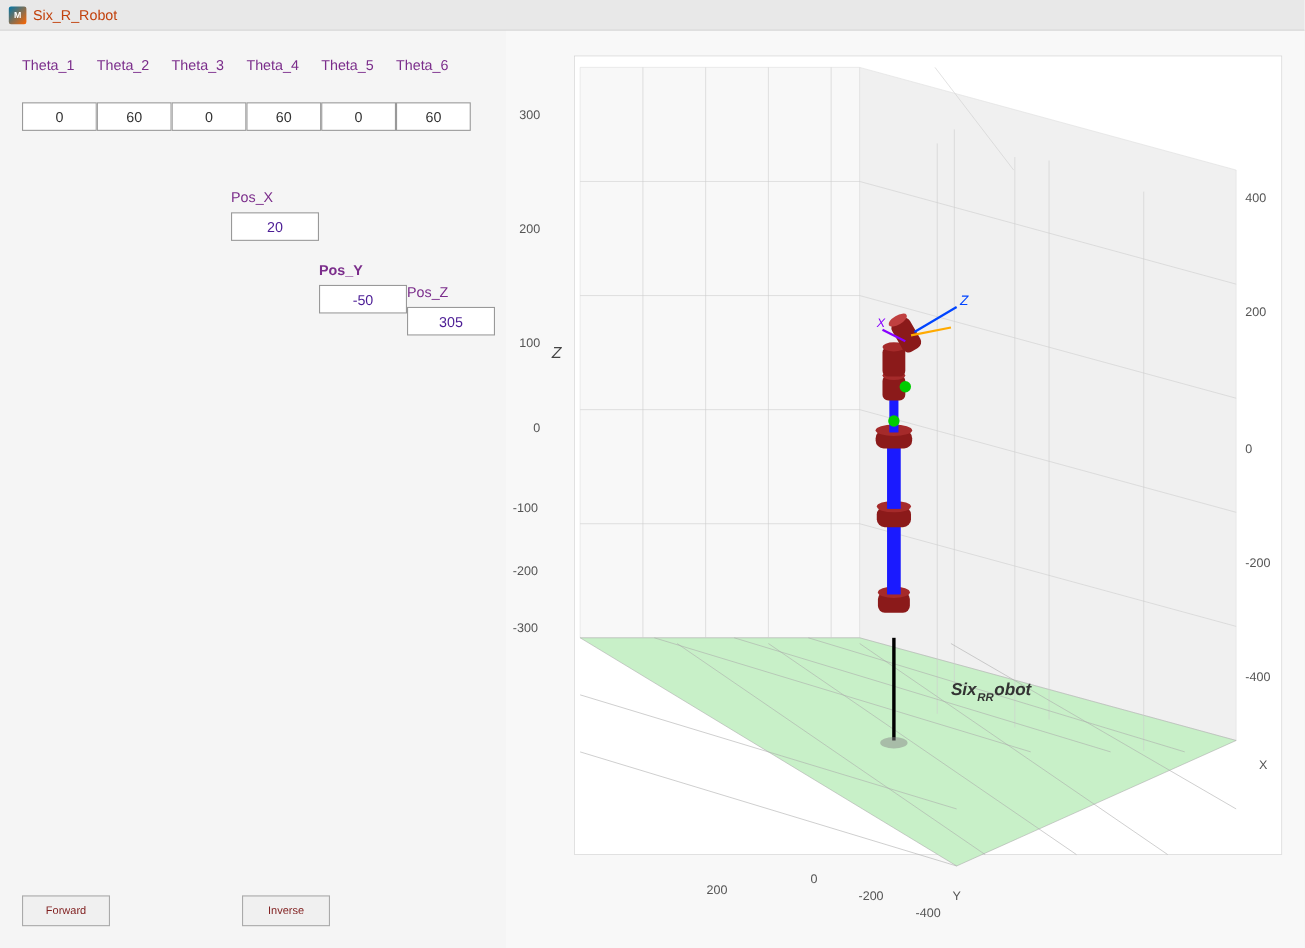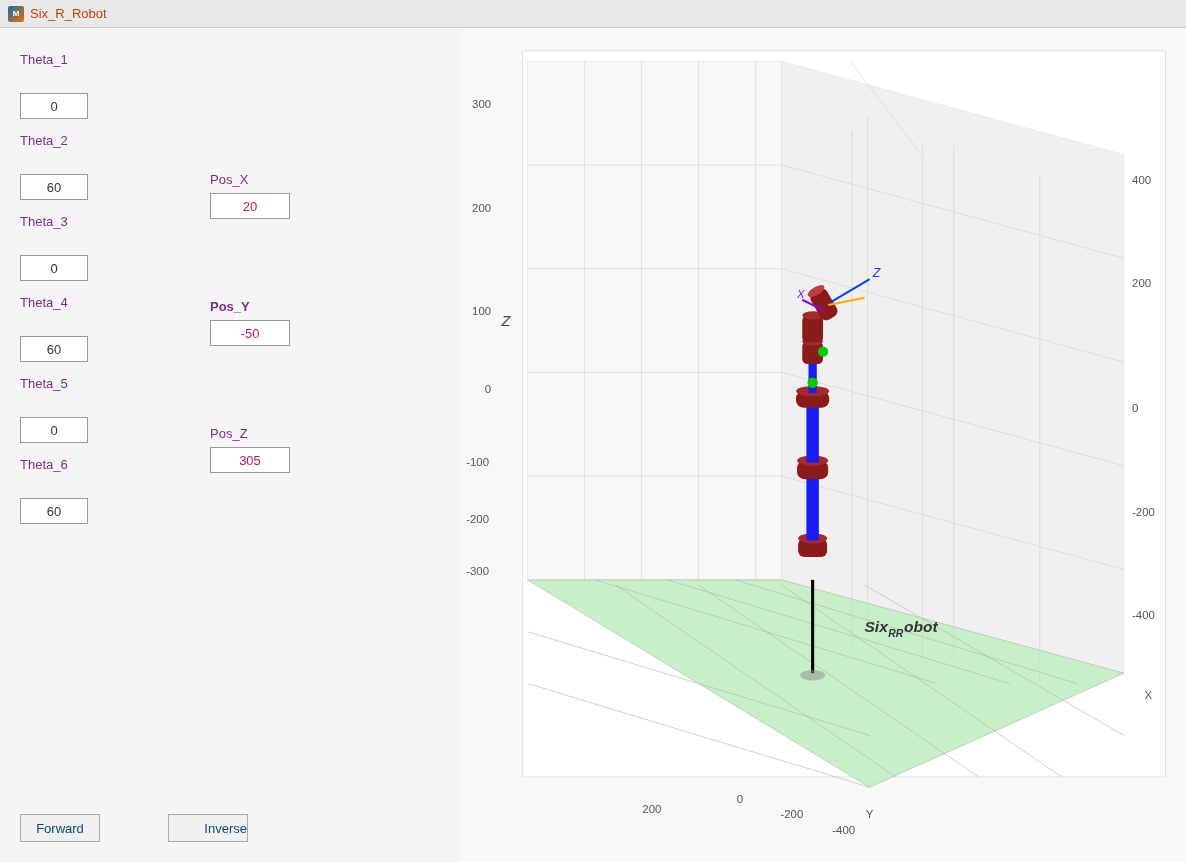--- a/index.html
+++ b/index.html
@@ -72,59 +72,58 @@
       margin-top: 14px;
       margin-bottom: 6px;
     }
     .pos-item-input {
       width: 80px;
       height: 26px;
       border: 1px solid #999;
       background: white;
       text-align: center;
       font-size: 13px;
-      color: #be185d;
+      color: #4c1d95;
       outline: none;
     }
     .bottom-buttons {
       display: flex;
       gap: 20px;
       margin-top: auto;
       padding-top: 15px;
       padding-bottom: 10px;
     }
     .action-button {
       width: 80px;
       height: 28px;
       border: 1px solid #aaa;
       background: #f0f0f0;
-      font-size: 13px;
+      font-size: 10px;
       cursor: pointer;
-      color: #0c4a6e;
+      color: #7f1d1d;
     }
     .right-panel {
       flex: 1;
       background: #f8f8f8;
       position: relative;
       display: flex;
       align-items: center;
       justify-content: center;
     }
     svg.robot-plot {
       width: 100%;
       height: 100%;
     }
     .theta-section {
       display: flex;
-      flex-direction: column;
       width: 130px;
     }
     .pos-section {
       display: flex;
-      flex-direction: column;
+      flex-direction: row;
       margin-left: 50px;
     }
   </style>
 </head>
 <body>
 
 <div class="title-bar">
   <div class="matlab-icon">M</div>
   <span class="title-text">Six_R_Robot</span>
 </div>
@@ -170,29 +169,29 @@
       <div class="pos-section" style="margin-left:60px; margin-top:120px;">
         <div class="pos-item">
           <div class="pos-item-label">Pos_X</div>
           <input class="pos-item-input" type="text" value="20" style="">
         </div>
         <div class="pos-item">
           <div class="pos-item-label" style="margin-top:80px;font-weight:bold;">Pos_Y</div>
           <input class="pos-item-input" type="text" value="-50" style="">
         </div>
         <div class="pos-item">
-          <div class="pos-item-label" style="margin-top:80px;">Pos_Z</div>
+          <div class="pos-item-label" style="margin-top:100px;">Pos_Z</div>
           <input class="pos-item-input" type="text" value="305" style="">
         </div>
       </div>
     </div>
 
     <div class="bottom-buttons">
       <button class="action-button">Forward</button>
-      <button class="action-button" style="margin-left:48px;text-align:right;">Inverse</button>
+      <button class="action-button" style="margin-left:100px;">Inverse</button>
     </div>
   </div>
 
   <div class="right-panel">
     <svg class="robot-plot" viewBox="0 0 700 800" xmlns="http://www.w3.org/2000/svg">
 
       <rect x="60" y="20" width="620" height="700" fill="white" stroke="#ccc" stroke-width="0.5"></rect>
 
       <polygon points="65,30 310,30 310,530 65,530" fill="#f8f8f8" stroke="#ddd" stroke-width="0.5"></polygon>
 

